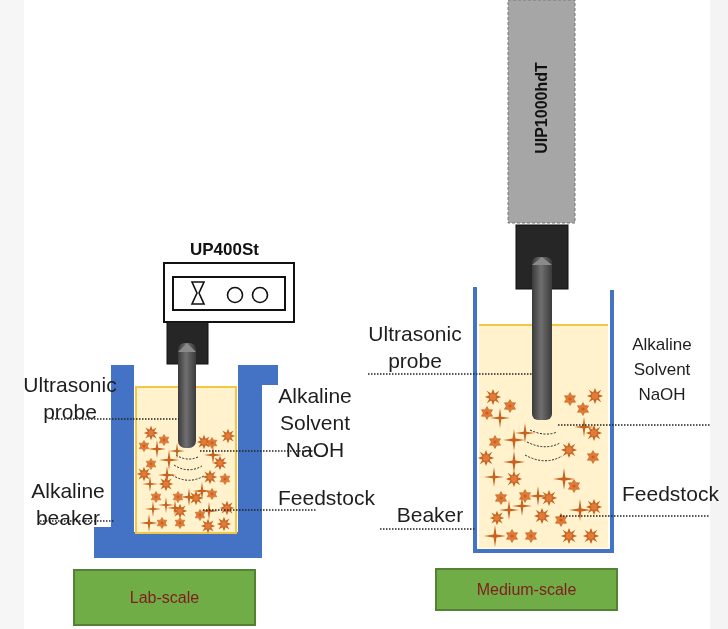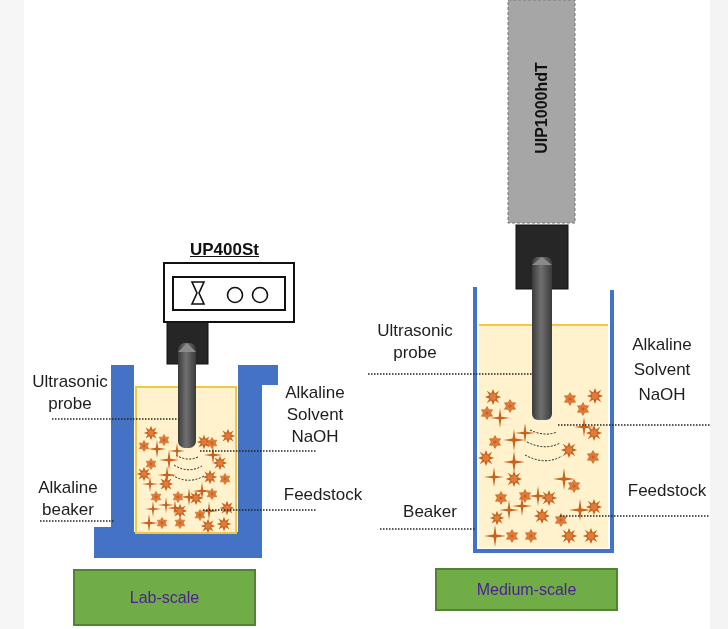--- a/index.html
+++ b/index.html
@@ -1,23 +1,23 @@
 <!DOCTYPE html>
 <html><head>
 <meta charset="utf-8">
 <style>
   html,body{margin:0;padding:0;}
   body{width:728px;height:629px;position:relative;background:#ffffff;overflow:hidden;font-family:"Liberation Sans","DejaVu Sans",sans-serif;}
   .edge-left{position:absolute;left:0;top:0;width:24px;height:629px;background:#f6f6f6;}
   .edge-right{position:absolute;right:0;top:0;width:18px;height:629px;background:#f4f4f4;}
   svg.diagram{position:absolute;left:0;top:0;}
-  .lbl{position:absolute;color:#1e1e1e;font-size:17px;line-height:22px;text-align:center;white-space:pre-line;}
+  .lbl{position:absolute;color:#1e1e1e;font-size:21px;line-height:27px;text-align:center;white-space:pre-line;}
   .lbl.big{font-size:17px;line-height:25px;}
   .title{position:absolute;font-weight:bold;font-size:17px;color:#111;}
-  .scale-btn{position:absolute;background:#70ad47;border:2px solid #548235;color:#4c1d95;font-size:16px;display:flex;align-items:center;justify-content:center;box-sizing:border-box;}
+  .scale-btn{position:absolute;background:#70ad47;border:2px solid #548235;color:#7f1d1d;font-size:16px;display:flex;align-items:center;justify-content:center;box-sizing:border-box;}
 </style>
 </head>
 <body>
 
 <div class="edge-left"></div>
 <div class="edge-right"></div>
 
 <svg class="diagram" width="728" height="629" viewBox="0 0 728 629">
   <defs>
     <linearGradient id="probeGrad" x1="0" x2="1" y1="0" y2="0">
@@ -166,21 +166,21 @@
 
     <g stroke="#222" stroke-width="1.5" stroke-dasharray="1.5 1.5">
       <line x1="368" y1="374" x2="533" y2="374"></line>
       <line x1="558" y1="425" x2="710" y2="425"></line>
       <line x1="380" y1="529" x2="475" y2="529"></line>
       <line x1="560" y1="516" x2="710" y2="516"></line>
     </g>
   </g>
 </svg>
 
-<div class="title" style="left:190px;top:240px;text-decoration:underline;">UP400St</div>
+<div class="title" style="left:190px;top:240px;">UP400St</div>
 <div class="lbl" style="left:20px;top:371px;width:100px;">Ultrasonic
 probe</div>
 <div class="lbl" style="left:275px;top:382px;width:80px;">Alkaline
 Solvent
 NaOH</div>
 <div class="lbl" style="left:18px;top:477px;width:100px;">Alkaline
 beaker</div>
 <div class="lbl" style="left:278px;top:484px;width:90px;">Feedstock</div>
 
 <div class="title" style="left:532px;top:10px;width:20px;height:195px;">

